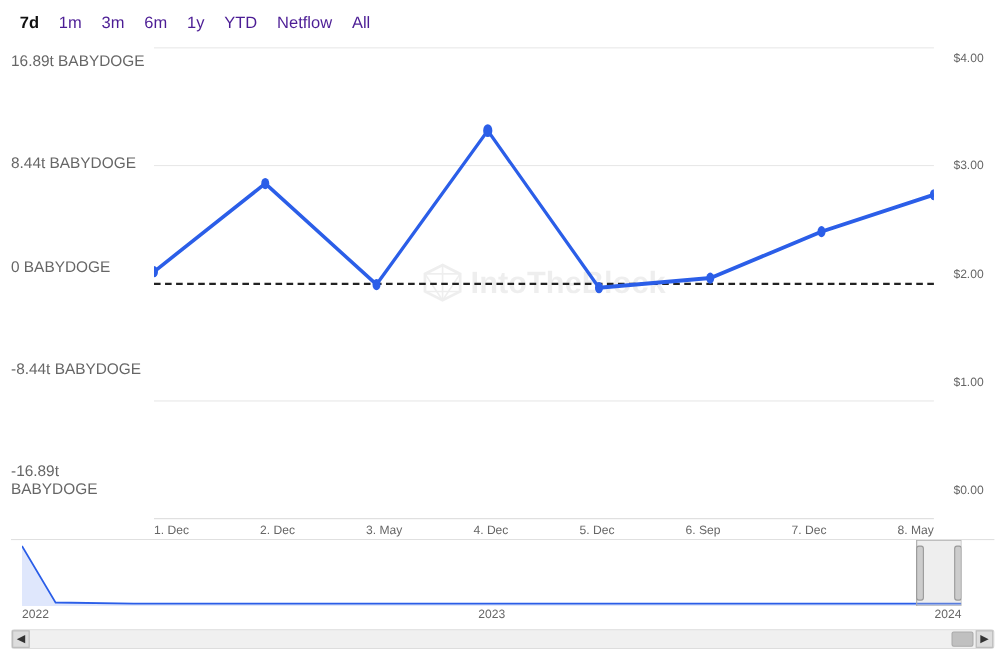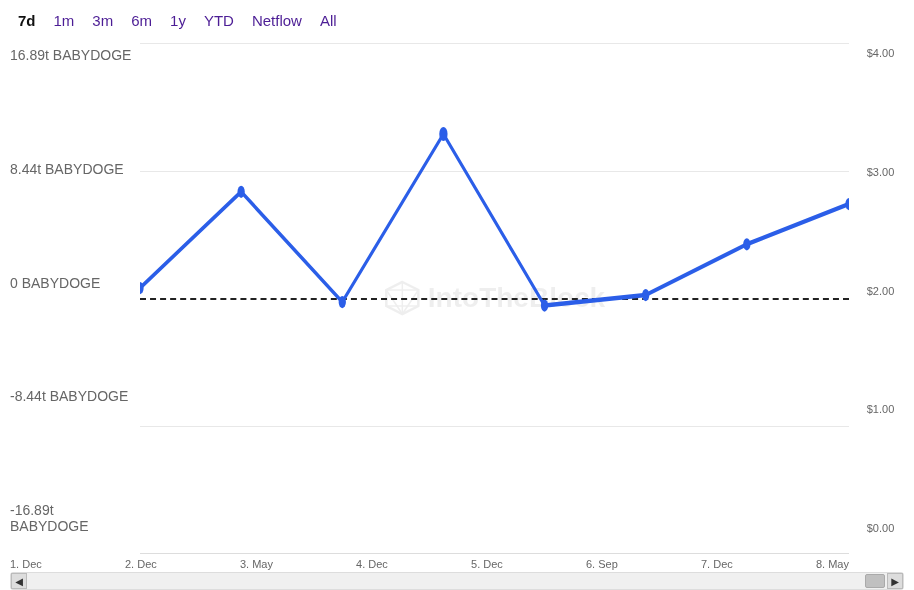--- a/index.html
+++ b/index.html
@@ -112,20 +112,21 @@
       display: flex;
       align-items: center;
       gap: 8px;
     }
     .x-axis {
       display: flex;
       justify-content: space-between;
       padding: 4px 0 0 0;
       font-size: 11px;
       color: #666;
+      margin-left: 130px;
       margin-right: 55px;
     }
     
     .mini-chart-container {
       height: 80px;
       position: relative;
       border-top: 1px solid #e0e0e0;
       margin-top: 2px;
     }
     .mini-chart-inner {
@@ -270,20 +271,43 @@
       <span>2. Dec</span>
       <span>3. May</span>
       <span>4. Dec</span>
       <span>5. Dec</span>
       <span>6. Sep</span>
       <span>7. Dec</span>
       <span>8. May</span>
     </div>
   </div>
 
+  <div class="mini-chart-container">
+    <div class="mini-chart-inner">
+      <svg width="100%" height="100%" viewBox="0 0 840 55" preserveAspectRatio="none" style="display:block;">
+
+        <rect x="0" y="0" width="840" height="55" fill="white"></rect>
+
+        <polyline points="0,5 30,52 100,53 200,53 300,53 400,53 500,53 600,53 700,53 750,53 800,53 820,53 840,53" fill="none" stroke="#2b5ee8" stroke-width="1.5"></polyline>
+
+        <polygon points="0,55 0,5 30,52 100,53 840,53 840,55" fill="rgba(43,94,232,0.15)"></polygon>
+
+        <rect x="800" y="0" width="40" height="55" fill="rgba(200,200,200,0.3)" stroke="#aaa" stroke-width="1"></rect>
+
+        <rect x="800" y="5" width="6" height="45" fill="#ccc" stroke="#999" stroke-width="1" rx="2"></rect>
+        <rect x="834" y="5" width="6" height="45" fill="#ccc" stroke="#999" stroke-width="1" rx="2"></rect>
+      </svg>
+    </div>
+
+    <div class="mini-x-labels">
+      <span>2022</span>
+      <span>2023</span>
+      <span>2024</span>
+    </div>
+  </div>
 
   <div class="scrollbar-area">
     <div class="scroll-arrow left">◀</div>
     <div class="scrollbar-track">
       <div class="scrollbar-thumb"></div>
     </div>
     <div class="scroll-arrow right">▶</div>
   </div>
 </div>
 

